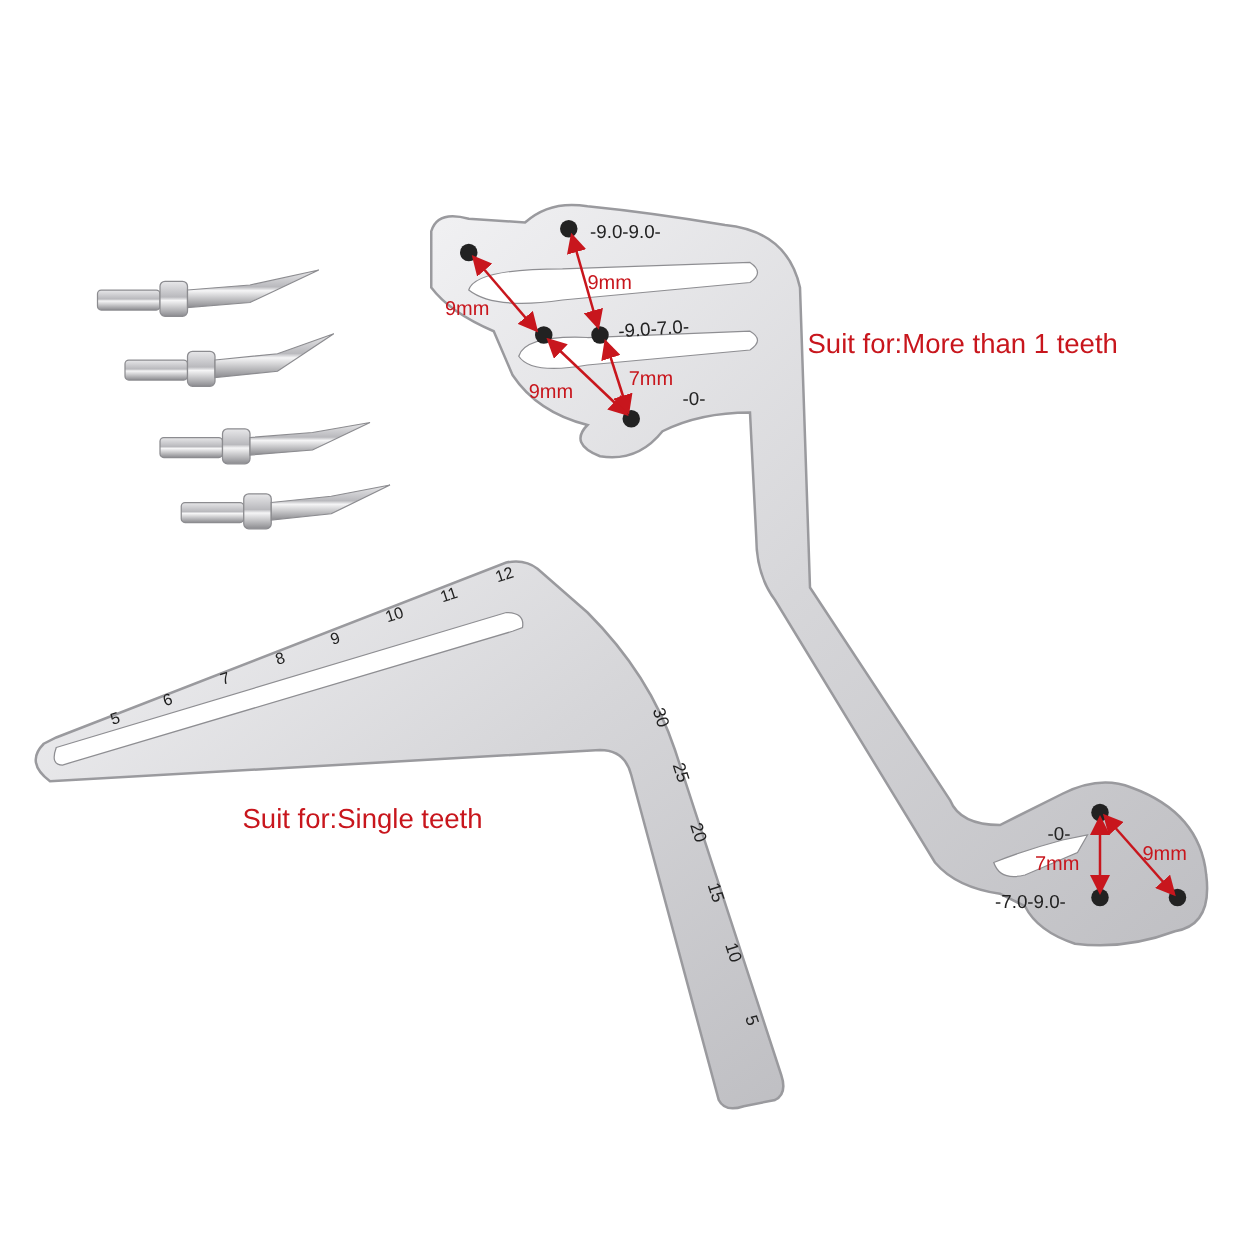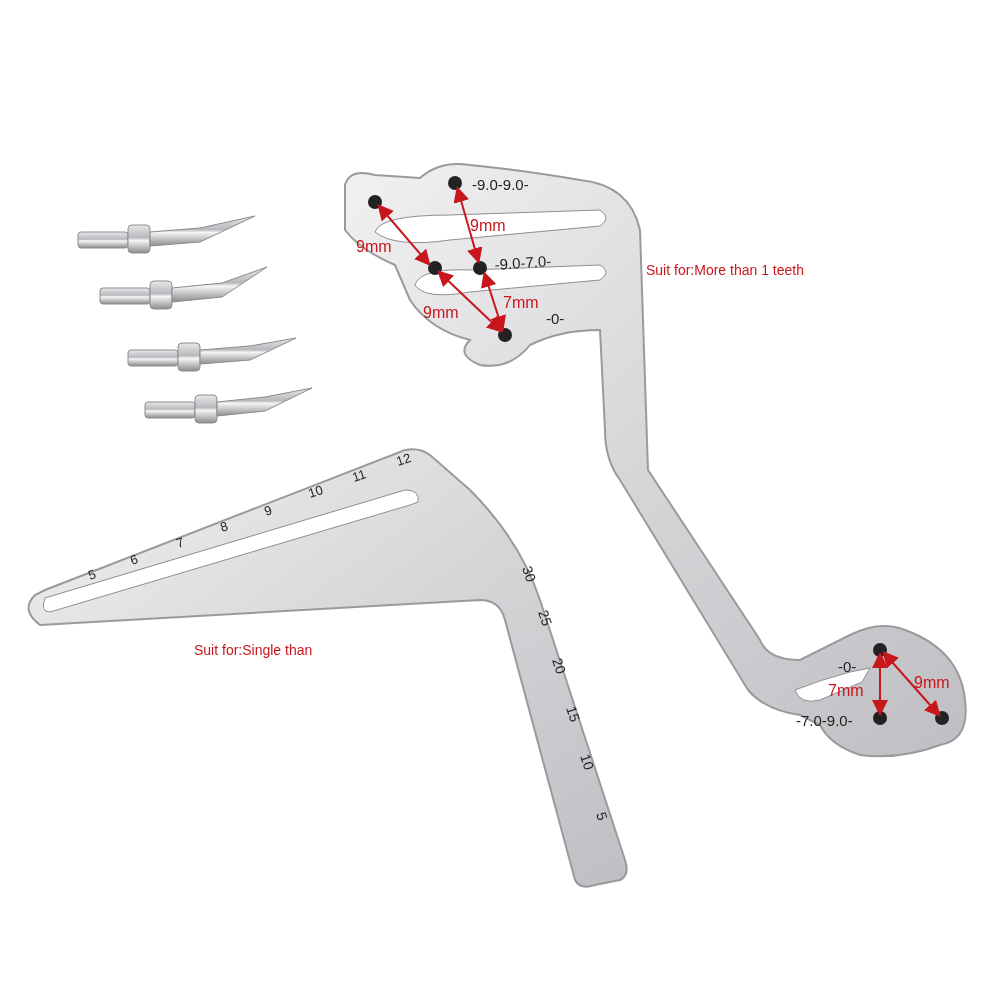--- a/index.html
+++ b/index.html
@@ -1,18 +1,18 @@
 <!DOCTYPE html>
 <html><head>
 <meta charset="utf-8">
 <style>
   html,body{margin:0;padding:0;background:#ffffff;}
   body{width:1000px;height:1000px;position:relative;overflow:hidden;font-family:"Liberation Sans",sans-serif;}
   .stage{position:absolute;left:0;top:0;width:1000px;height:1000px;}
-  .caption{position:absolute;color:#c8161d;font-size:14px;white-space:nowrap;}
+  .caption{position:absolute;color:#c8161d;font-size:22px;white-space:nowrap;}
   .lbl{font-family:"Liberation Sans",sans-serif;}
 </style>
 </head>
 <body>
 
 <svg class="stage" viewBox="0 0 1000 1000" xmlns="http://www.w3.org/2000/svg">
   <defs>
     <linearGradient id="steel" x1="0" y1="0" x2="1" y2="1">
       <stop offset="0" stop-color="#f1f1f3"></stop>
       <stop offset="0.5" stop-color="#d6d6d9"></stop>
@@ -119,13 +119,13 @@
     <text x="522" y="568" transform="rotate(72 522 568)">30</text>
     <text x="538" y="612" transform="rotate(72 538 612)">25</text>
     <text x="552" y="660" transform="rotate(72 552 660)">20</text>
     <text x="566" y="708" transform="rotate(72 566 708)">15</text>
     <text x="580" y="756" transform="rotate(72 580 756)">10</text>
     <text x="596" y="814" transform="rotate(72 596 814)">5</text>
   </g>
 </svg>
 
 <div class="caption" style="left:646px;top:262px;">Suit for:More than 1 teeth</div>
-<div class="caption" style="left:194px;top:642px;">Suit for:Single than</div>
+<div class="caption" style="left:194px;top:642px;">Suit for:Single teeth</div>
 
 </body></html>

